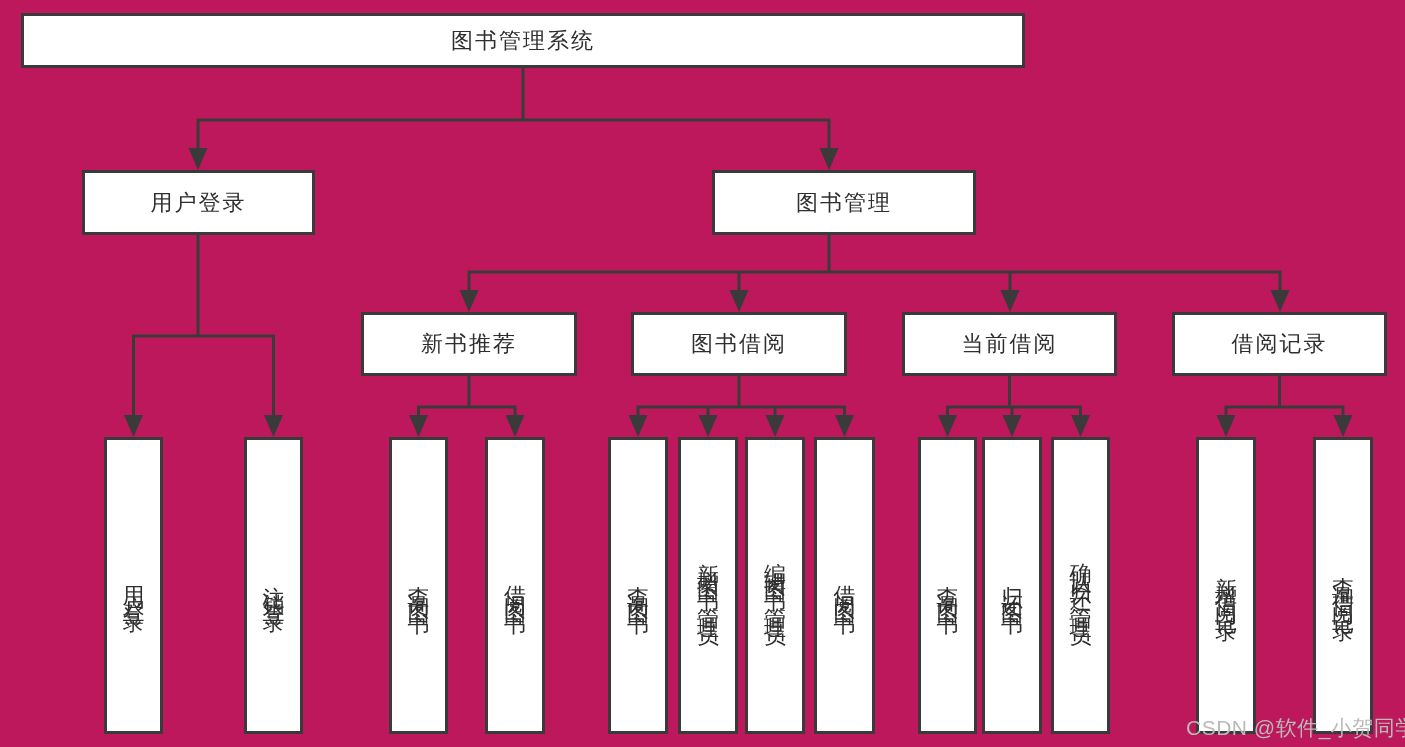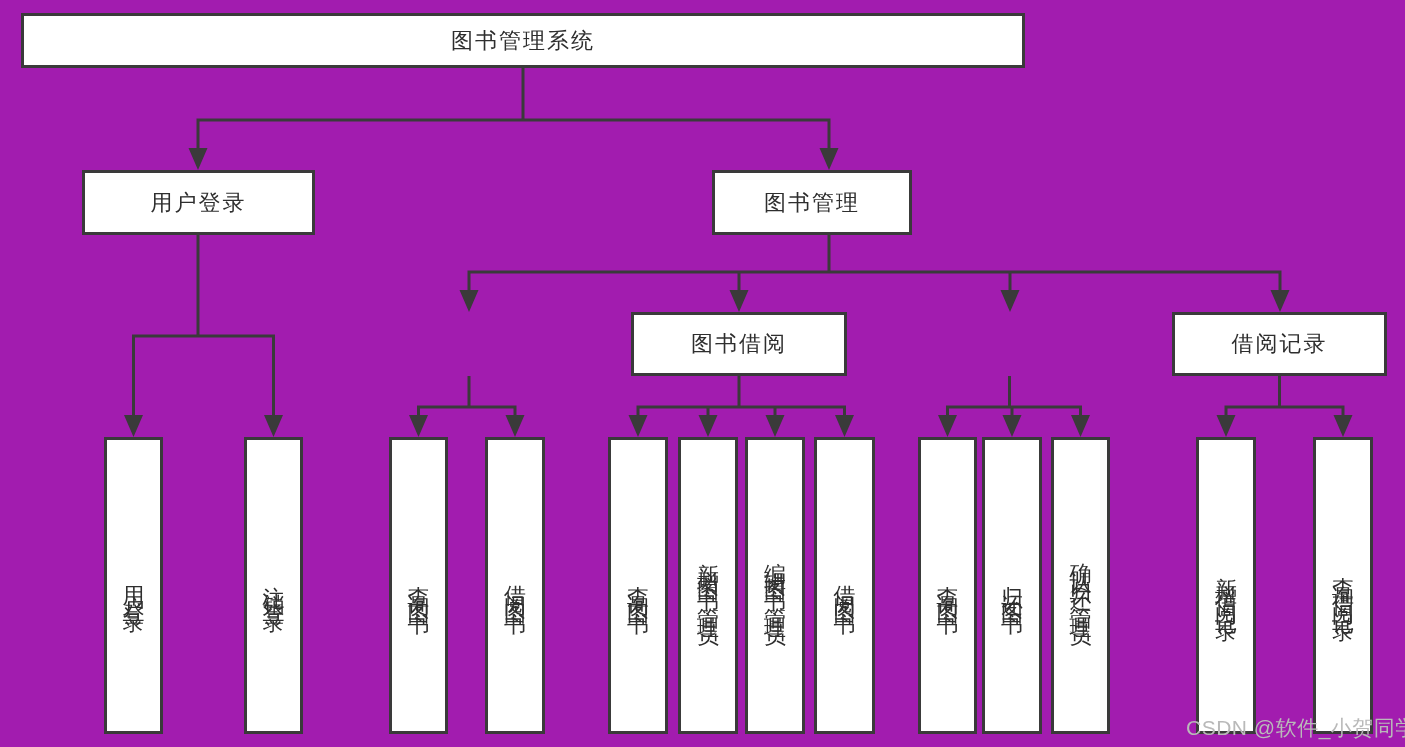--- a/index.html
+++ b/index.html
@@ -1,20 +1,20 @@
 <!DOCTYPE html>
 <html><head>
 <meta charset="utf-8">
 <style>
   html, body { margin: 0; padding: 0; background: #ffffff; }
   .canvas {
     position: relative;
     width: 1405px;
     height: 747px;
-    background: #a21caf;
+    background: #be185d;
     font-family: "Liberation Sans", "DejaVu Sans", sans-serif;
     color: #2e2e2e;
     overflow: hidden;
   }
   .connectors {
     position: absolute;
     left: 0; top: 0;
     width: 1405px; height: 747px;
     z-index: 0;
   }
@@ -95,26 +95,32 @@
       M1343 437L1333.5 415L1352.5 415Z"></path>
   </svg>
 
   <div class="box h-box" style="left:21px; top:13px; width:1004px; height:55px;">
     <span class="label">图书管理系统</span>
   </div>
 
   <div class="box h-box" style="left:82px; top:170px; width:233px; height:65px;">
     <span class="label">用户登录</span>
   </div>
-  <div class="box h-box" style="left:712px; top:170px; width:200px; height:65px;">
+  <div class="box h-box" style="left:712px; top:170px; width:264px; height:65px;">
     <span class="label">图书管理</span>
   </div>
 
+  <div class="box h-box" style="left:361px; top:312px; width:216px; height:64px;">
+    <span class="label">新书推荐</span>
+  </div>
   <div class="box h-box" style="left:631px; top:312px; width:216px; height:64px;text-align:right;">
     <span class="label">图书借阅</span>
+  </div>
+  <div class="box h-box" style="left:902px; top:312px; width:215px; height:64px;">
+    <span class="label">当前借阅</span>
   </div>
   <div class="box h-box" style="left:1172px; top:312px; width:215px; height:64px;">
     <span class="label">借阅记录</span>
   </div>
 
   <div class="box v-box" style="left:104px; top:437px; width:59px; height:297px;">
     <span class="label">用户登录</span>
   </div>
   <div class="box v-box" style="left:244px; top:437px; width:59px; height:297px;">
     <span class="label">注销登录</span>

